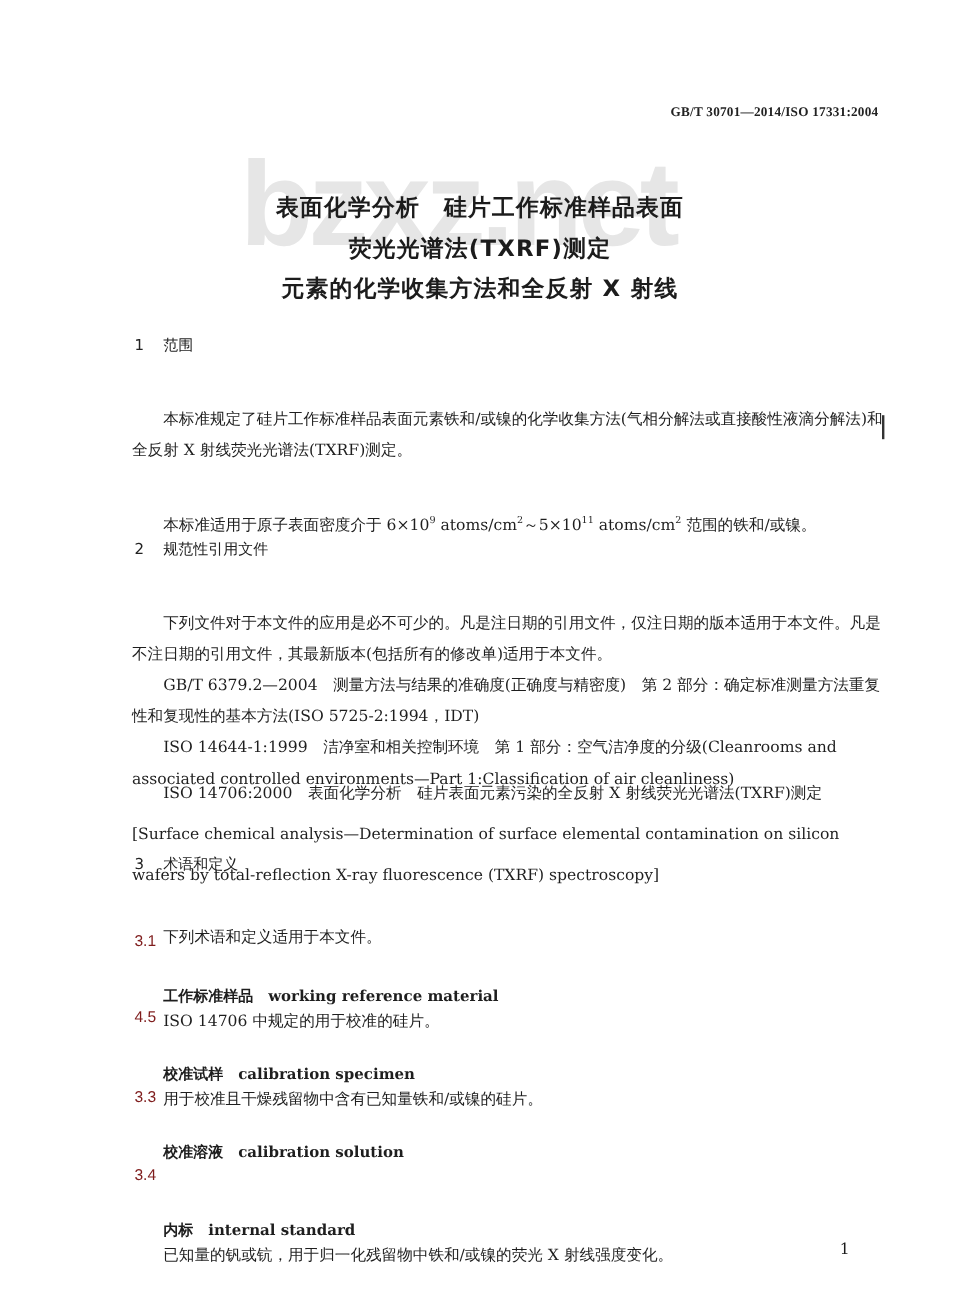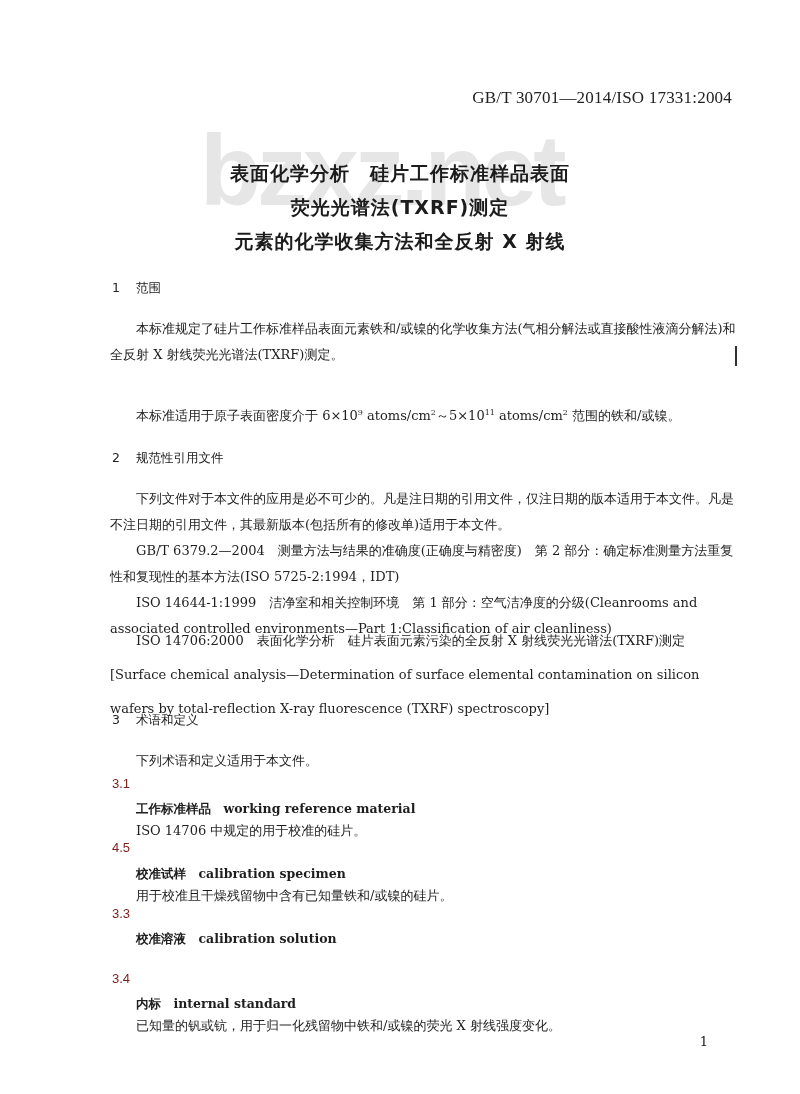--- a/index.html
+++ b/index.html
@@ -1,30 +1,30 @@
 <!DOCTYPE html>
 <html><head>
 <meta charset="utf-8">
 <style>
   html, body { margin: 0; padding: 0; background: #ffffff; }
   body { width: 800px; height: 1094px; position: relative; overflow: hidden;
          font-family: "DejaVu Serif", "Liberation Serif", serif; color: #1a1a1a; }
   .page { position: absolute; inset: 0; }
-  .std-code { position: absolute; top: 88px; right: 68px; font-size: 17px; font-weight: normal;
+  .std-code { position: absolute; top: 88px; right: 68px; font-size: 11px; font-weight: bold;
               font-family: "Liberation Serif", serif; letter-spacing: 0.2px; color: #222; }
   .watermark { position: absolute; left: 200px; top: 120px; font-family: "Liberation Sans", sans-serif;
                font-weight: bold; font-size: 100px; color: #e6e6e6; letter-spacing: -4px; line-height: 1;
                z-index: 0; user-select: none; }
   .title { position: absolute; top: 156px; left: 0; width: 800px; text-align: center; z-index: 1;
            font-family: "DejaVu Sans", sans-serif; font-size: 19px; font-weight: bold; line-height: 34px; color: #1c1c1c; }
   .title div { letter-spacing: 1px; }
   .abs { position: absolute; z-index: 1; }
   .h { font-family: "DejaVu Sans", sans-serif; font-size: 12.5px; color: #222; }
   .h .num { display: inline-block; width: 24px; }
-  .p { font-size: 13px; line-height: 26px; color: #1e1e1e; }
+  .p { font-size: 13px; line-height: 26px; color: #1e1e1e; margin-top: 21px; }
   .indent { text-indent: 26px; }
   .note { font-size: 10.5px; line-height: 20px; color: #333; }
   .para { position: absolute; left: 110px; width: 630px; z-index: 1; }
   .term { font-weight: bold; font-size: 12.5px; }
   .termnum { font-family: "Liberation Sans", sans-serif; font-size: 13px; color: #7f1d1d; }
   .revbar { position: absolute; left: 735px; top: 346px; width: 2px; height: 20px; background: #333; }
   .pagenum { position: absolute; right: 92px; top: 1034px; font-size: 13px; }
   sup { font-size: 8px; }
 </style>
 </head>

